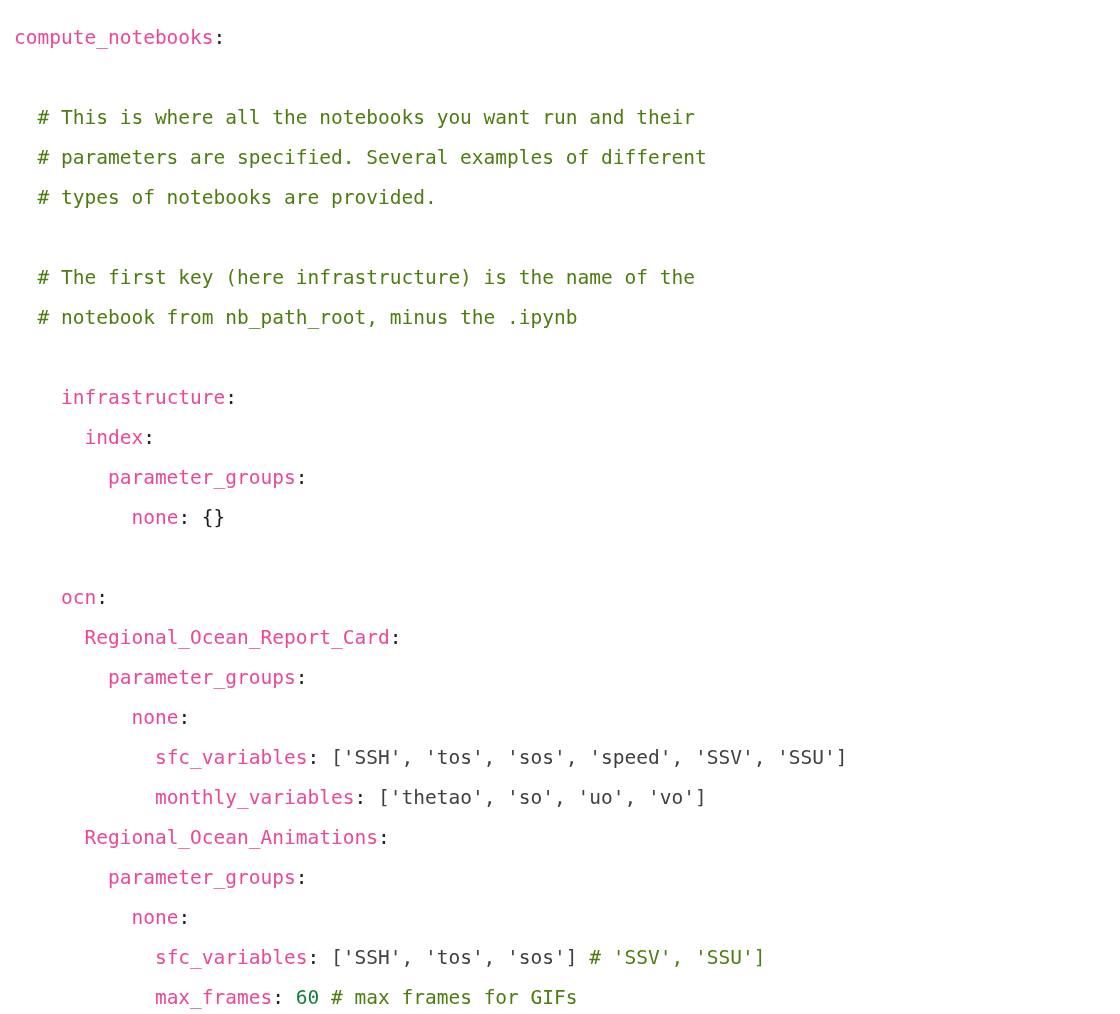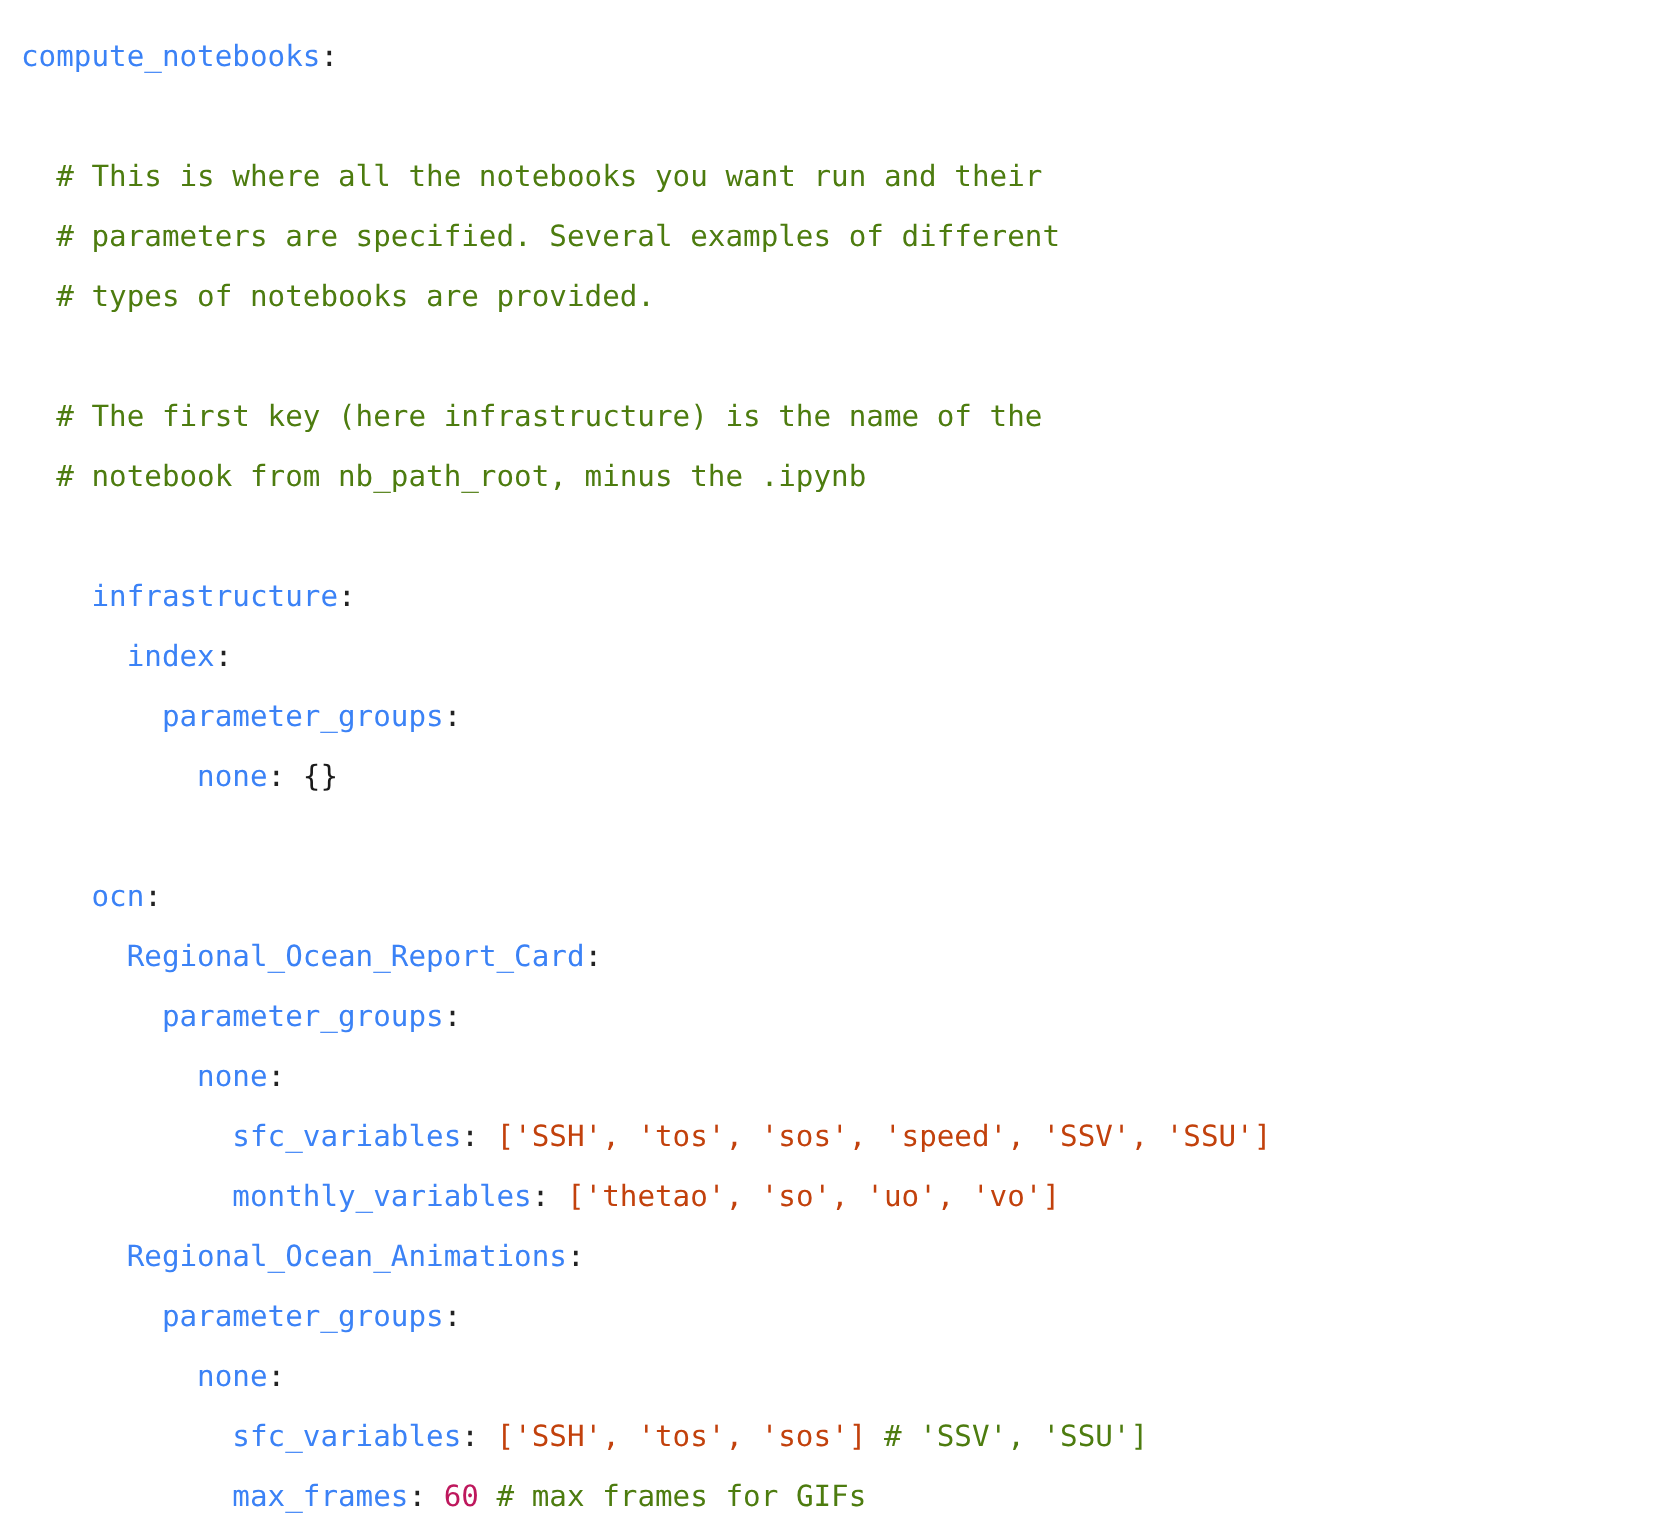--- a/index.html
+++ b/index.html
@@ -18,24 +18,24 @@
     padding: 18px 0 0 14px;
     font-size: 19.5px;
     line-height: 40px;
     white-space: pre;
     tab-size: 2;
   }
   .line {
     white-space: pre;
     min-height: 40px;
   }
-  .tok-key      { color: #3b82f6; }
+  .tok-key      { color: #ec4899; }
   .tok-punct    { color: #222222; }
   .tok-comment  { color: #4d7c0f; }
-  .tok-string   { color: #c2410c; margin-top: 24px; }
-  .tok-num      { color: #be185d; }
+  .tok-string   { color: #404040; margin-top: 24px; }
+  .tok-num      { color: #15803d; }
   .tok-plain    { color: #1a1a1a; }
   .blank { height: 40px; }
 </style>
 </head>
 <body>
 
 <div class="code-block" id="code-root"><div class="line"><span class="tok-key">compute_notebooks</span><span class="tok-punct">:</span></div><div class="line blank">&nbsp;</div><div class="line">  <span class="tok-comment"># This is where all the notebooks you want run and their</span></div><div class="line">  <span class="tok-comment"># parameters are specified. Several examples of different</span></div><div class="line">  <span class="tok-comment"># types of notebooks are provided.</span></div><div class="line blank">&nbsp;</div><div class="line">  <span class="tok-comment"># The first key (here infrastructure) is the name of the</span></div><div class="line">  <span class="tok-comment"># notebook from nb_path_root, minus the .ipynb</span></div><div class="line blank">&nbsp;</div><div class="line">    <span class="tok-key">infrastructure</span><span class="tok-punct">:</span></div><div class="line">      <span class="tok-key">index</span><span class="tok-punct">:</span></div><div class="line">        <span class="tok-key">parameter_groups</span><span class="tok-punct">:</span></div><div class="line">          <span class="tok-key">none</span><span class="tok-punct">: </span><span class="tok-plain">{}</span></div><div class="line blank">&nbsp;</div><div class="line">    <span class="tok-key">ocn</span><span class="tok-punct">:</span></div><div class="line">      <span class="tok-key">Regional_Ocean_Report_Card</span><span class="tok-punct">:</span></div><div class="line">        <span class="tok-key">parameter_groups</span><span class="tok-punct">:</span></div><div class="line">          <span class="tok-key">none</span><span class="tok-punct">:</span></div><div class="line">            <span class="tok-key">sfc_variables</span><span class="tok-punct">: </span><span class="tok-string">['SSH', 'tos', 'sos', 'speed', 'SSV', 'SSU']</span></div><div class="line">            <span class="tok-key">monthly_variables</span><span class="tok-punct">: </span><span class="tok-string">['thetao', 'so', 'uo', 'vo']</span></div><div class="line">      <span class="tok-key">Regional_Ocean_Animations</span><span class="tok-punct">:</span></div><div class="line">        <span class="tok-key">parameter_groups</span><span class="tok-punct">:</span></div><div class="line">          <span class="tok-key">none</span><span class="tok-punct">:</span></div><div class="line">            <span class="tok-key">sfc_variables</span><span class="tok-punct">: </span><span class="tok-string">['SSH', 'tos', 'sos']</span><span class="tok-comment"> # 'SSV', 'SSU']</span></div><div class="line">            <span class="tok-key">max_frames</span><span class="tok-punct">: </span><span class="tok-num">60</span><span class="tok-comment"> # max frames for GIFs</span></div></div>
 
 </body></html>

